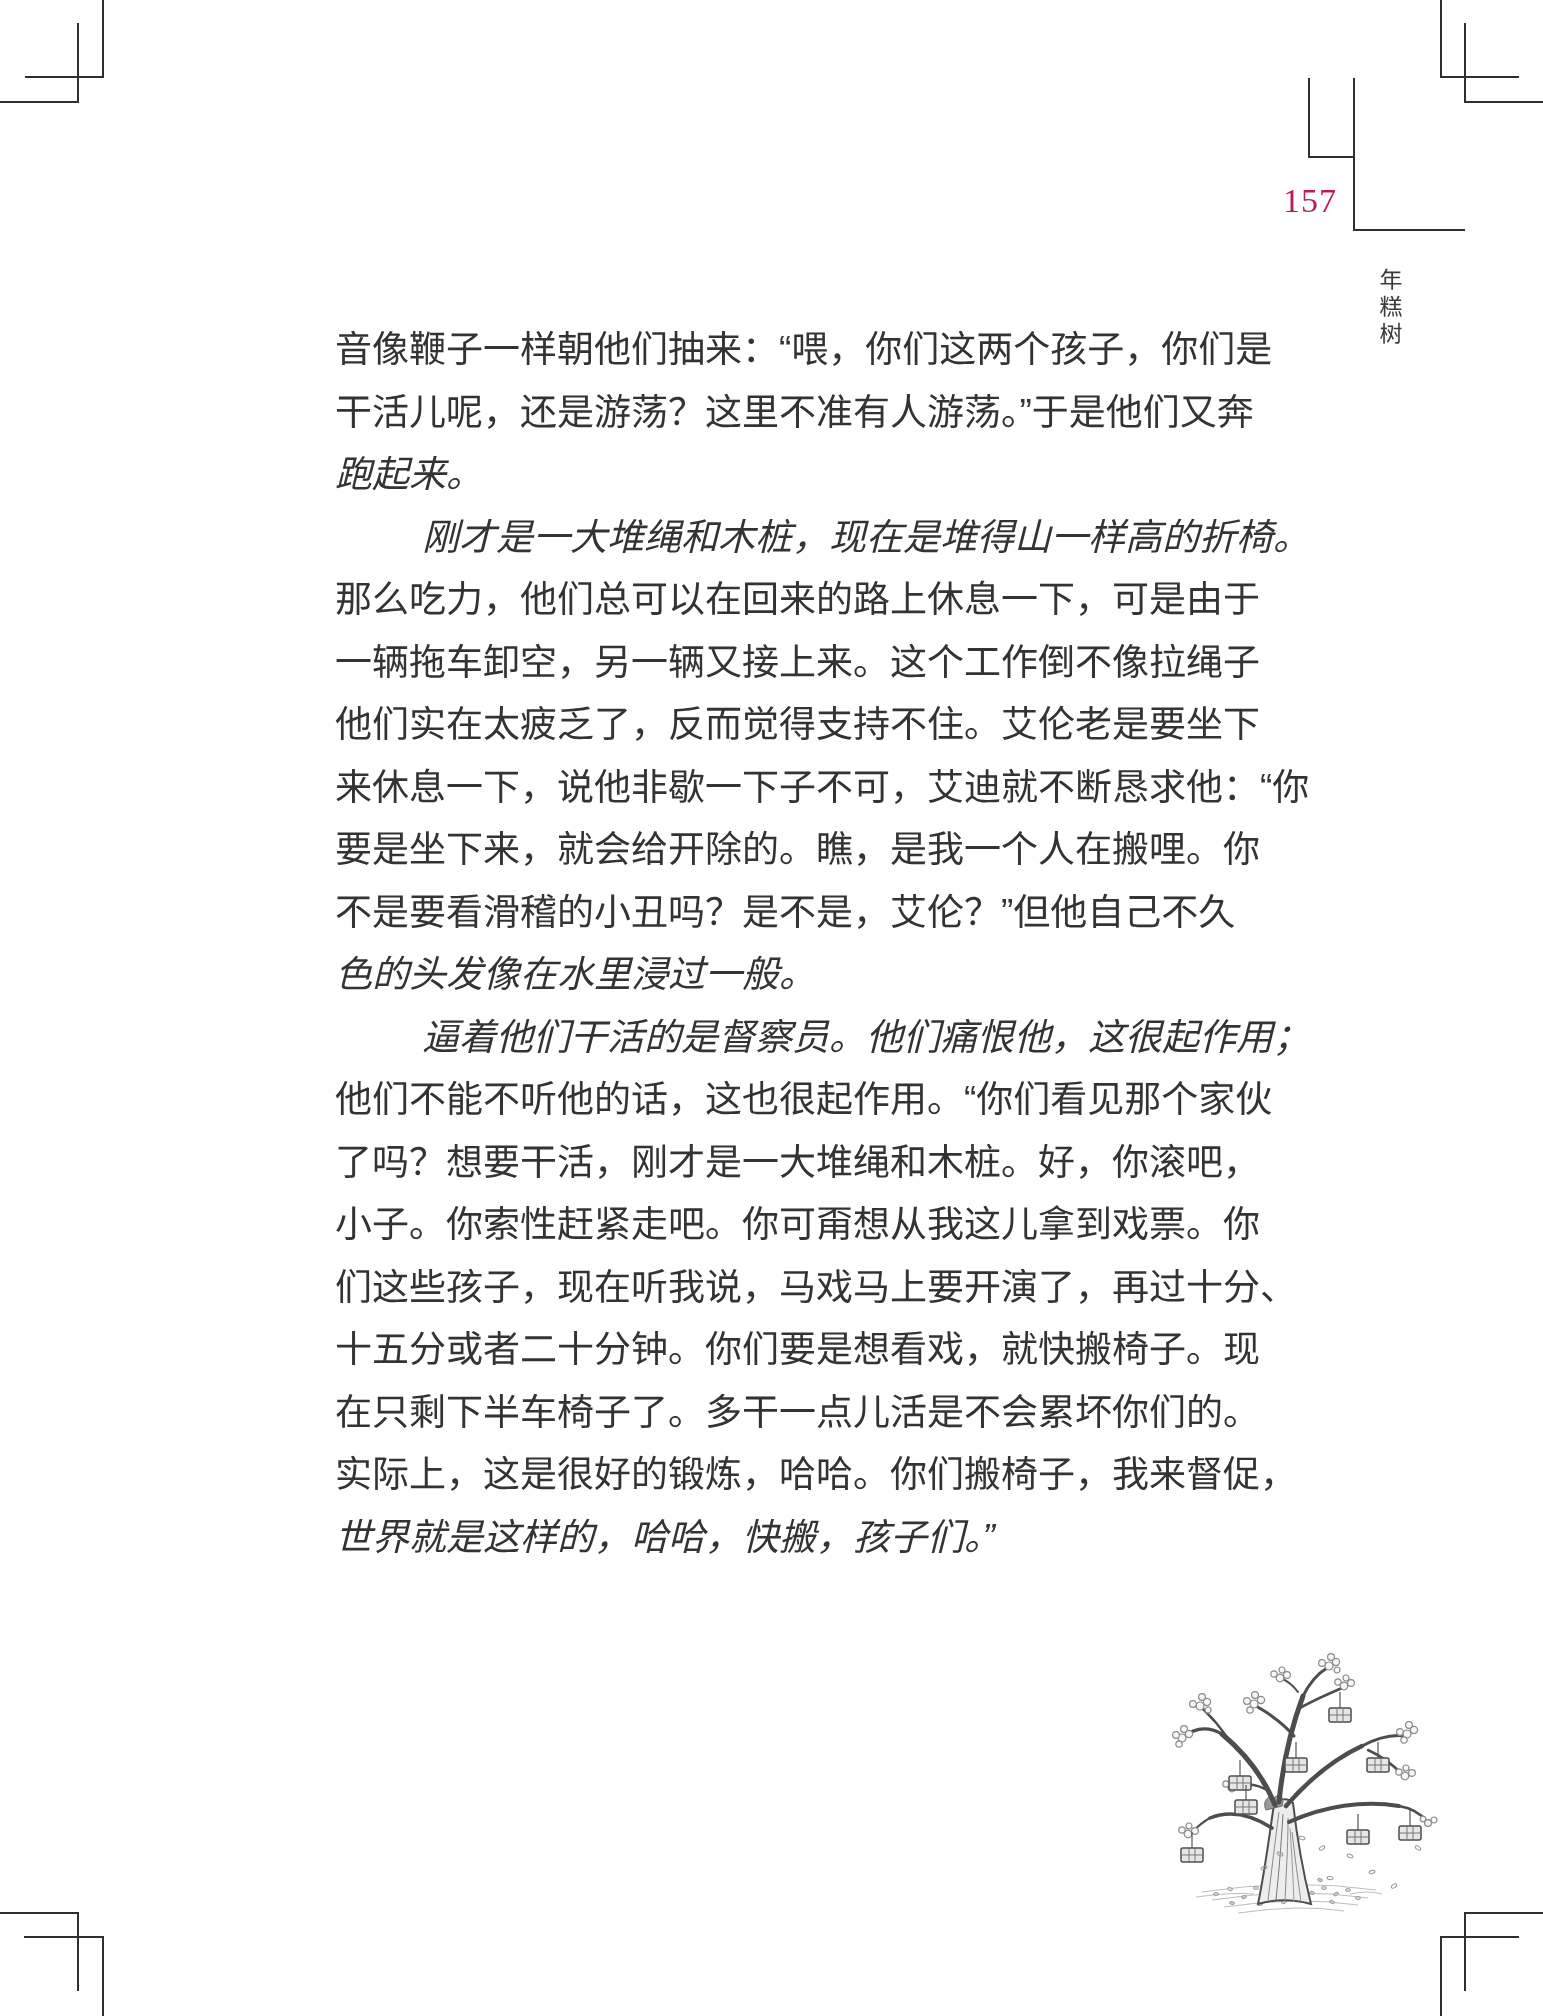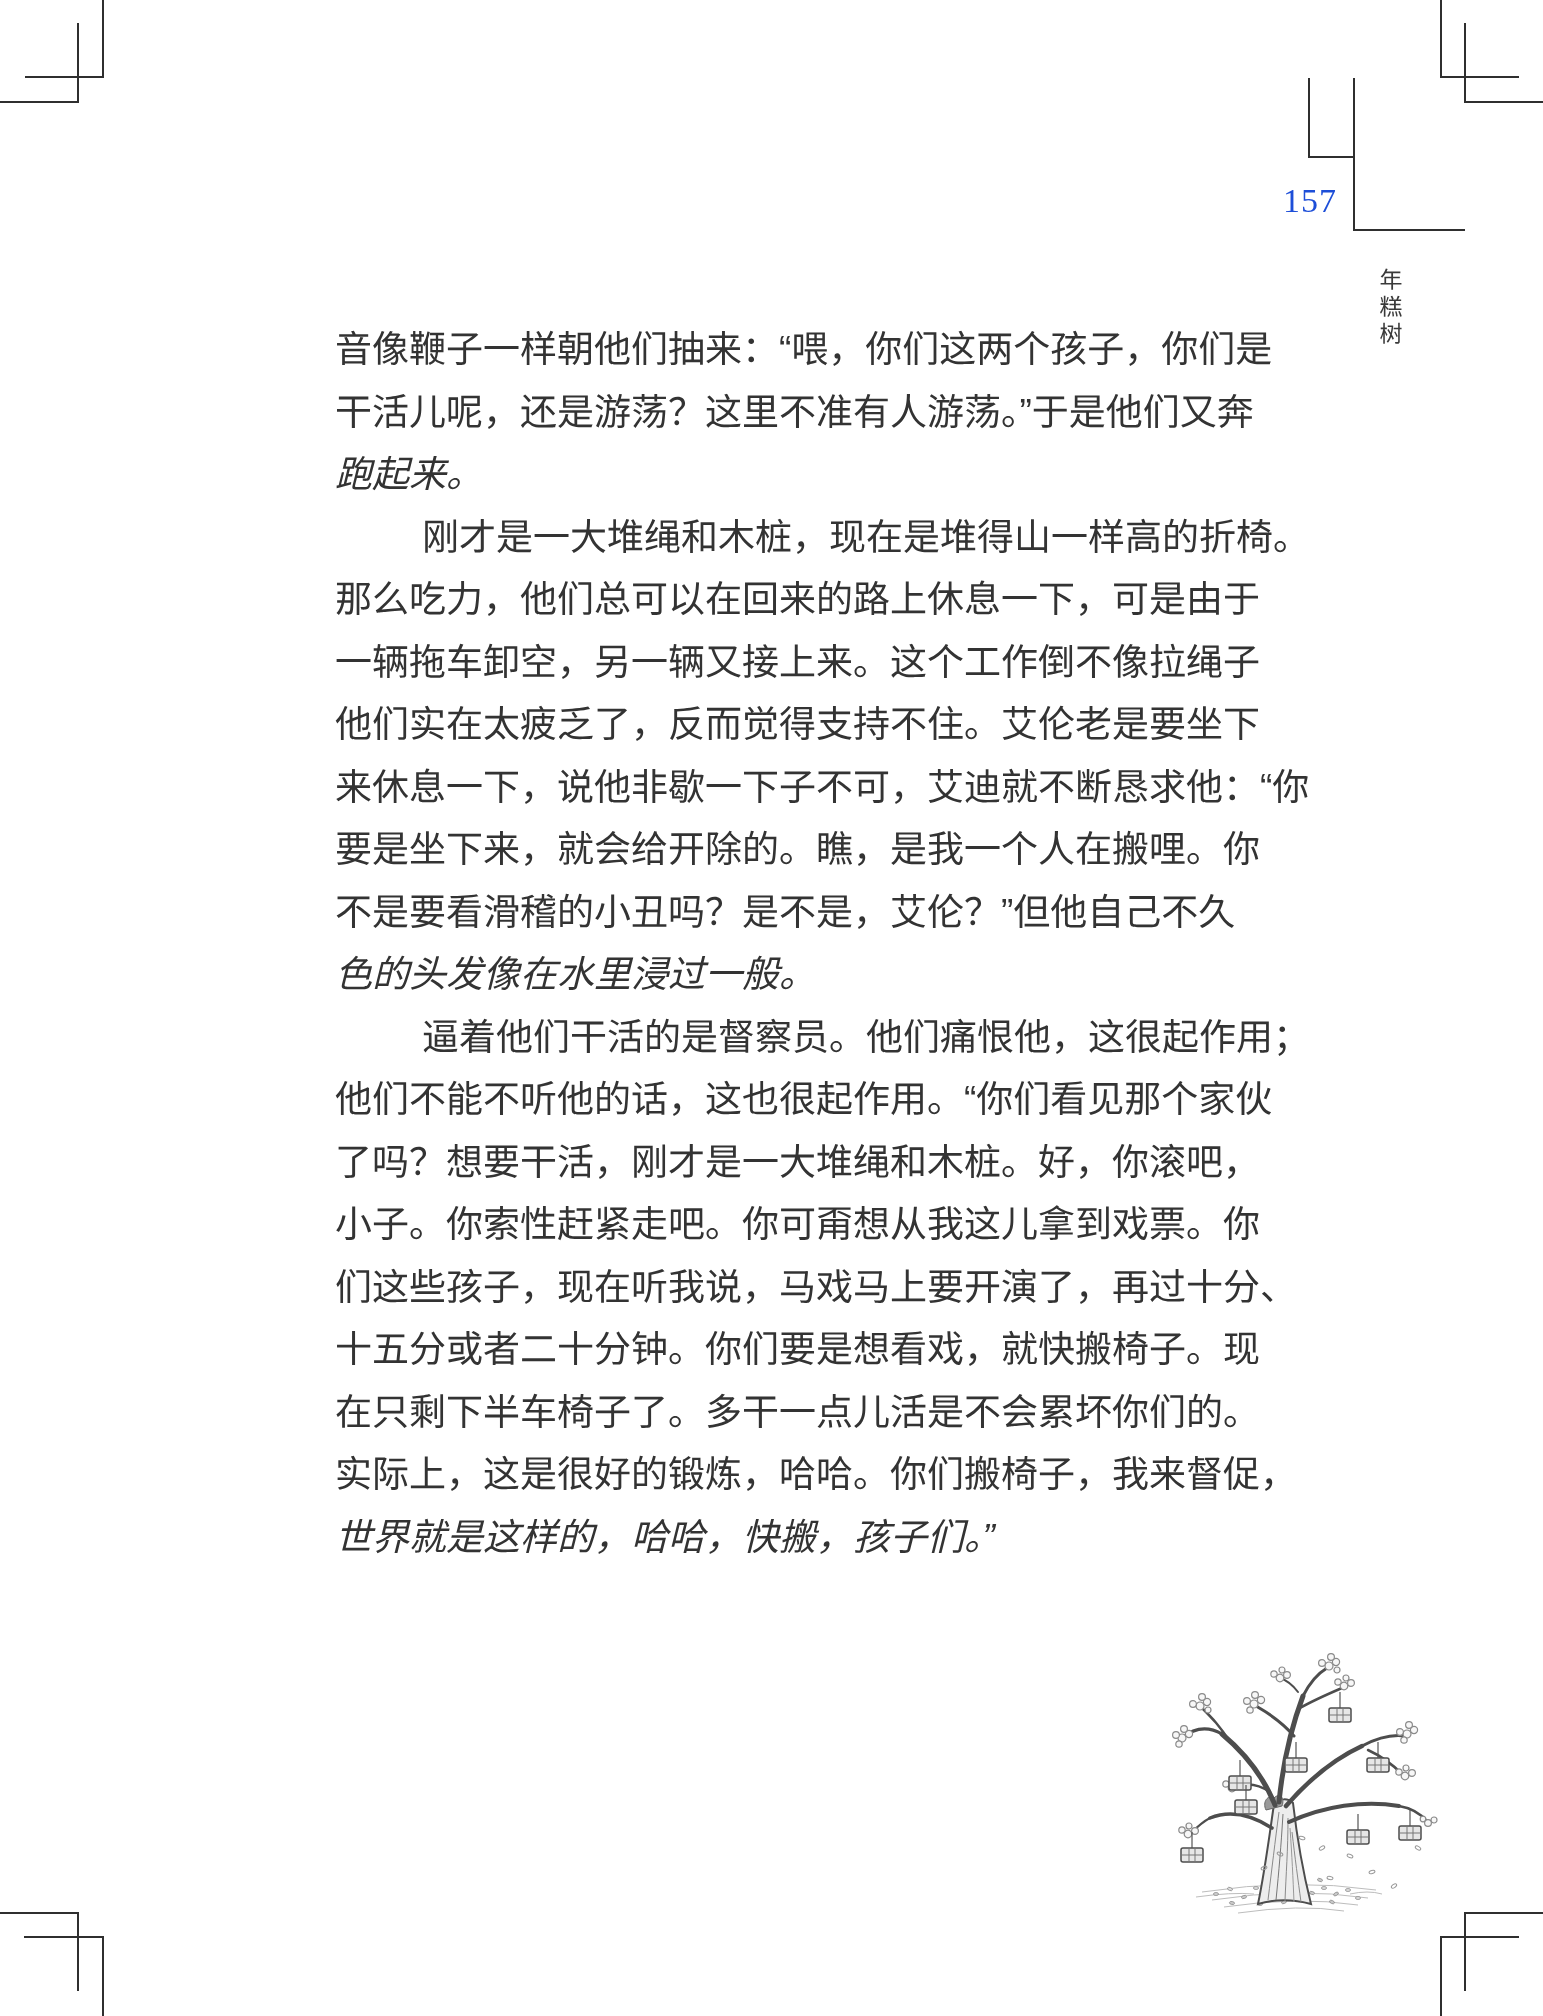--- a/index.html
+++ b/index.html
@@ -14,41 +14,41 @@
     background:var(--page_bg);
     overflow:hidden;
     font-family:"Liberation Sans","DejaVu Sans",sans-serif;
   }
   .marks{position:absolute;left:0;top:0;width:1543px;height:2016px;pointer-events:none;}
   .marks path{stroke:var(--mark_color);stroke-width:2;fill:none;}
   .page-num{
     position:absolute;left:1283px;top:184px;
     font-family:"Liberation Serif","DejaVu Serif",serif;
     font-size:34px;line-height:34px;letter-spacing:1px;
-    color:#1d4ed8;
+    color:#be185d;
   }
   .running-title{
     position:absolute;left:1371px;top:268px;
     writing-mode:vertical-rl;text-orientation:upright;
     font-family:"Liberation Serif","DejaVu Serif",serif;
     font-size:23px;letter-spacing:4px;color:#3a3a3a;
   }
   .body-text{
     position:absolute;left:335px;top:319px;width:875px;
     color:var(--text_color);
   }
   .text-line{
     height:62.5px;line-height:62.5px;
     font-size:37px;letter-spacing:0;
     white-space:nowrap;
     text-align:justify;text-align-last:justify;
     text-justify:inter-character;
   }
   .text-line.short{text-align-last:left;font-style:italic;}
-  .text-line.indent{text-indent:87px;}
+  .text-line.indent{text-indent:87px;font-style:italic;}
   .tree{
     position:absolute;left:1172px;top:1642px;width:272px;height:284px;
   }
 </style>
 </head>
 <body>
 
 <div class="page">
 
   <svg class="marks" viewBox="0 0 1543 2016" shape-rendering="crispEdges" aria-hidden="true">

